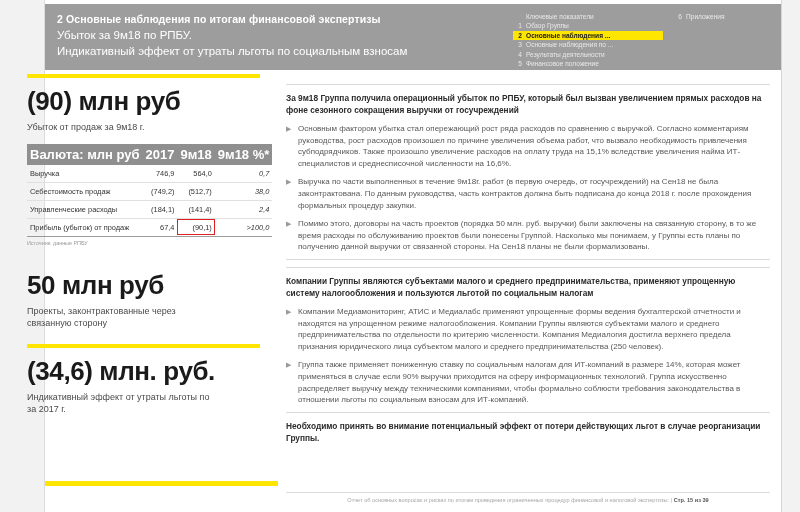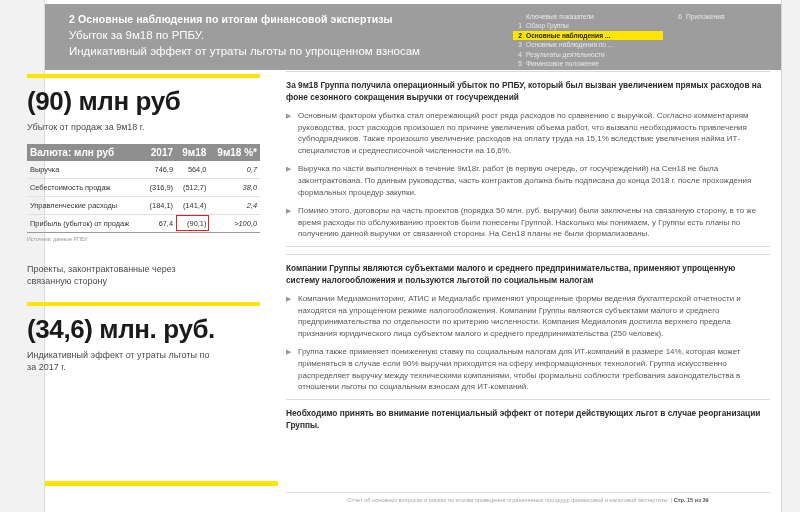--- a/index.html
+++ b/index.html
@@ -45,21 +45,21 @@
   
   .header-band {
     position: absolute;
     left: 45px; top: 4px;
     width: 736px;
     height: 66px;
     background: #9d9d9d;
   }
   .header-titles {
     position: absolute;
-    left: 24px; top: 8px;
+    left: 12px; top: 8px;
     width: 420px;
   }
   .hdr-line1 {
     font-size: 10.5px;
     font-weight: bold;
     color: #ffffff;
     line-height: 15px;
     letter-spacing: .1px;
   }
   .hdr-line2, .hdr-line3 {
@@ -135,21 +135,21 @@
     border-collapse: collapse;
     font-size: 7.4px;
     color: #333;
   }
   .fin-table th {
     background: #8f8f8f;
     color: #ffffff;
     font-weight: bold;
     padding: 3px 3px;
     text-align: right;
-    font-size: 10px;
+    font-size: 13px;
     white-space: nowrap;
   }
   .fin-table th.lbl { text-align: left; }
   .fin-table td {
     padding: 4px 3px;
     text-align: right;
     border-bottom: 1px solid #e0e0e0;
     white-space: nowrap;
   }
   .fin-table td.lbl { text-align: left; }
@@ -181,21 +181,21 @@
     position: absolute;
     left: 45px; top: 481px;
     width: 233px;
     height: 5px;
     background: #ffe500;
   }
 
   
   .right-col {
     position: absolute;
-    left: 286px; top: 71px;
+    left: 286px; top: 84px;
     width: 484px;
   }
   .rule {
     height: 1px;
     background: #dadada;
     margin: 6px 0 7px 0;
   }
   .rule.top { margin: 0 0 7px 0; }
   .lede {
     font-size: 8.3px;
@@ -252,21 +252,21 @@
   <div class="left-gutter"></div>
   <div class="right-gutter"></div>
 
   <div class="header-band">
     <div class="header-titles">
       <div class="hdr-line1">
         <span>2</span>
         <span>Основные наблюдения по итогам финансовой экспертизы</span>
       </div>
       <div class="hdr-line2">Убыток за 9м18 по РПБУ.</div>
-      <div class="hdr-line3">Индикативный эффект от утраты льготы по упрощенном взносам</div>
+      <div class="hdr-line3">Индикативный эффект от утраты льготы по социальным взносам</div>
     </div>
 
     <div class="nav">
       <div class="nav-col-a">
         <div class="nav-row is-head">
           <span class="nav-num"></span>
           <span class="nav-label">Ключевые показатели</span>
         </div>
         <div class="nav-row">
           <span class="nav-num">1</span>
@@ -316,21 +316,21 @@
       </thead>
       <tbody>
         <tr>
           <td class="lbl">Выручка</td>
           <td>746,9</td>
           <td>564,0</td>
           <td class="italic">0,7</td>
         </tr>
         <tr>
           <td class="lbl">Себестоимость продаж</td>
-          <td>(316,9)</td>
+          <td>(749,2)</td>
           <td>(512,7)</td>
           <td class="italic">38,0</td>
         </tr>
         <tr>
           <td class="lbl">Управленческие расходы</td>
           <td>(184,1)</td>
           <td>(141,4)</td>
           <td class="italic">2,4</td>
         </tr>
         <tr class="total">
@@ -341,20 +341,21 @@
             <span class="box"></span>
           </td>
           <td class="italic">&gt;100,0</td>
         </tr>
       </tbody>
     </table>
     <div class="src-note">Источник: данные РПБУ</div>
 
     <div class="sec-gap-a"></div>
 
+    <div class="big-number">50 млн руб</div>
     <div class="big-caption">
       <div>Проекты, законтрактованные через</div>
       <div>связанную сторону</div>
     </div>
 
     <div class="sec-gap-b"></div>
 
     <div class="yellow-bar"></div>
 
     <div class="big-number">(34,6) млн. руб.</div>

